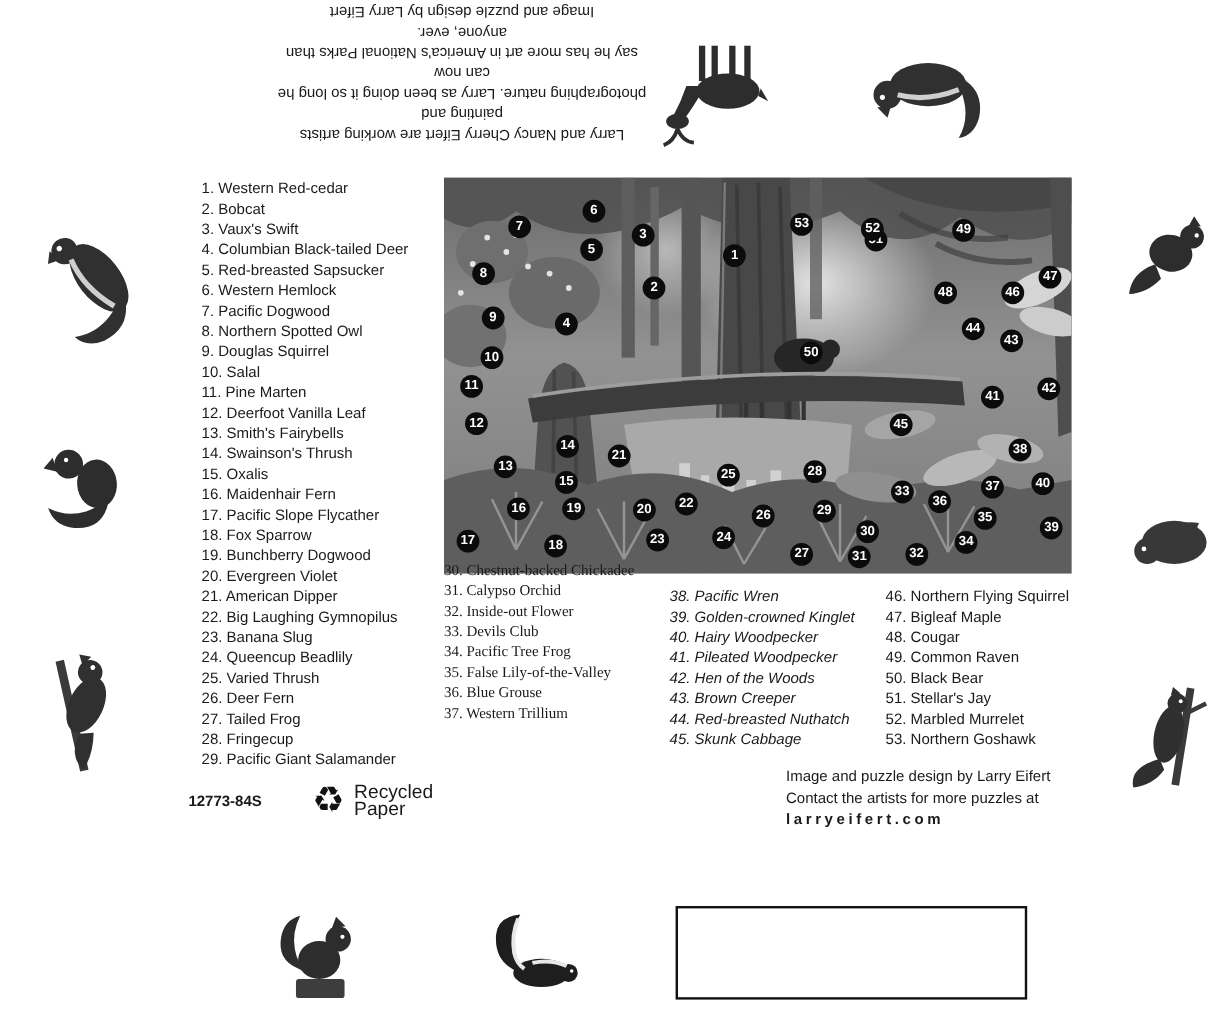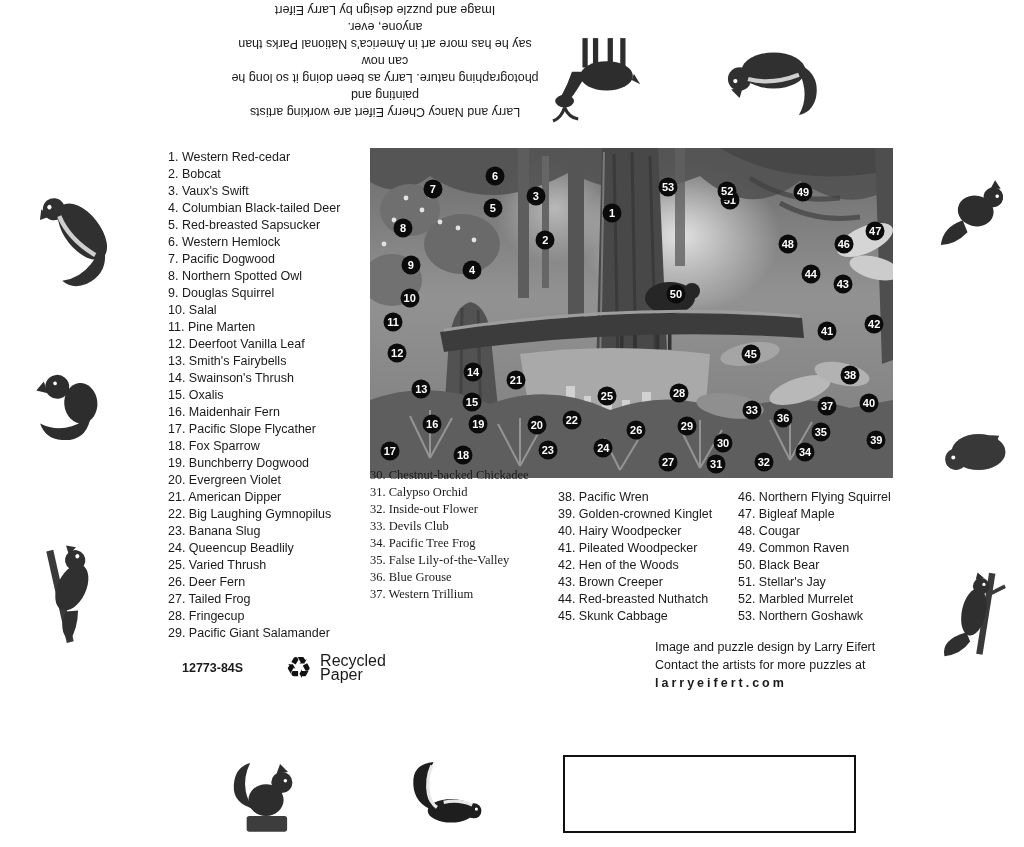--- a/index.html
+++ b/index.html
@@ -13,41 +13,41 @@
   .flip-text{
     left:228px;top:8px;width:314px;height:112px;
     transform:rotate(180deg);
     font-size:12.5px;line-height:17px;text-align:center;
   }
 
   
   .species-col{font-size:12.5px;line-height:17px;white-space:nowrap;}
   .col-left{left:168px;top:149px;}
   .col-m1{left:370px;top:467px;font-family:Liberation Serif, serif;}
-  .col-m2{left:558px;top:489px;}
+  .col-m2{left:558px;top:489px;font-style:italic;}
   .col-r{left:738px;top:489px;}
 
   
   .scene{
     left:370px;top:148px;width:523px;height:330px;overflow:hidden;background:#808080;
   }
   .scene svg{position:absolute;left:0;top:0;width:100%;height:100%;}
   .marker{
     position:absolute;transform:translate(-50%,-50%);
     min-width:19px;height:19px;padding:0 2px;box-sizing:border-box;
     background:#0b0b0b;color:#fff;border-radius:10px;
     font-size:11px;font-weight:bold;line-height:19px;text-align:center;
   }
 
   
   .credits{left:655px;top:638px;font-size:12.5px;line-height:18px;}
   .credits .domain{font-weight:bold;letter-spacing:3px;}
 
   
-  .code-row{left:182px;top:653px;display:flex;align-items:center;}
+  .code-row{left:157px;top:653px;display:flex;align-items:center;}
   .item-code{font-weight:bold;font-size:12.5px;margin-right:42px;}
   .recycle{font-family:"DejaVu Sans", sans-serif;font-size:30px;line-height:30px;color:#111;margin-right:8px;}
   .recycle-label{font-size:16px;line-height:14px;}
 
   
   .earthwise{
     left:563px;top:755px;width:293px;height:78px;border:2px solid #111;
     text-align:center;box-sizing:border-box;padding-top:7px;
   }
   .earthwise .ew-title{font-size:16px;letter-spacing:5px;margin-bottom:4px;}

